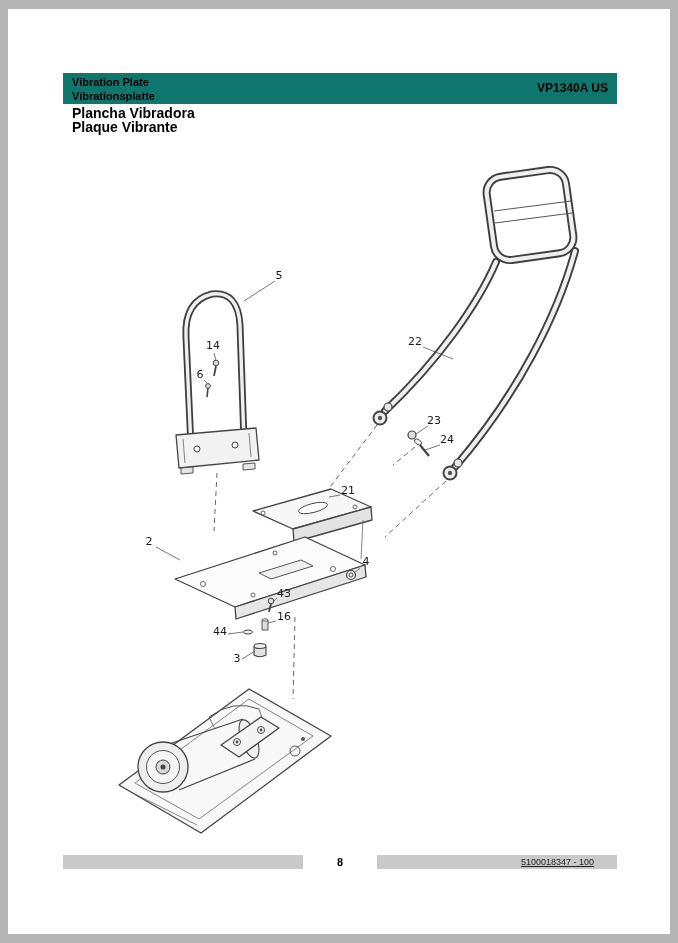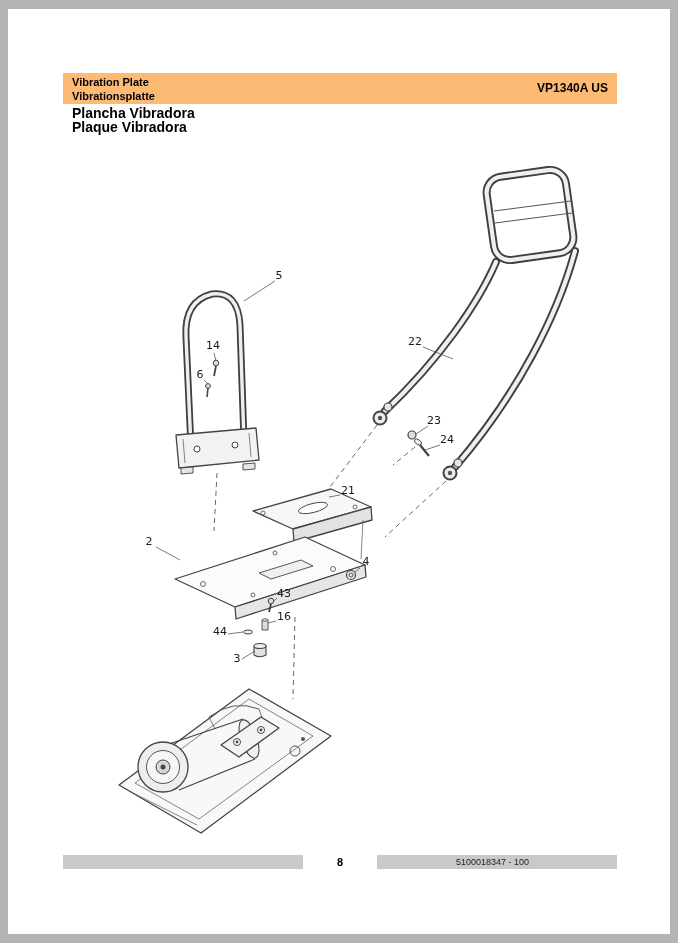--- a/index.html
+++ b/index.html
@@ -7,21 +7,21 @@
     width:678px;height:943px;position:relative;overflow:hidden;
     background:#b4b4b4;
     font-family:"Liberation Sans",sans-serif;
   }
   .page{
     position:absolute;left:8px;top:9px;width:662px;height:925px;
     background:#ffffff;
   }
   .header-band{
     position:absolute;left:55px;top:64px;width:554px;height:31px;
-    background:#fdba74;
+    background:#0f766e;
   }
   .title-lines{
     position:absolute;left:9px;top:2px;
     font-size:11px;font-weight:bold;line-height:14px;color:#000;
   }
   .model-no{
     position:absolute;right:9px;top:8px;
     font-size:12px;font-weight:bold;color:#000;
   }
   .title-lines-lower{
@@ -31,22 +31,22 @@
   .diagram-wrap{
     position:absolute;left:55px;top:130px;width:554px;height:712px;
   }
   .footer-bar{
     position:absolute;left:55px;top:846px;width:554px;height:14px;
     display:flex;align-items:stretch;
   }
   .footer-seg-left{width:240px;background:#c9c9c9;}
   .footer-center{width:74px;background:#ffffff;text-align:center;
     font-size:11px;font-weight:bold;line-height:14px;color:#000;}
-  .footer-seg-right{flex:1;background:#c9c9c9;text-align:center;
-    font-size:9px;line-height:14px;color:#222;padding-right:9px;}
+  .footer-seg-right{flex:1;background:#c9c9c9;text-align:right;
+    font-size:9px;line-height:14px;color:#222;padding-right:23px;text-decoration:underline;}
   svg text.callout{
     font-family:"DejaVu Sans",sans-serif;font-size:11px;fill:#1a1a1a;
   }
   svg .leader{stroke:#555;stroke-width:0.8;}
   svg .dash{stroke:#555;stroke-width:0.9;stroke-dasharray:5 4;fill:none;}
   svg .tube-dark{stroke:#3f3f3f;stroke-width:8;fill:none;stroke-linecap:round;stroke-linejoin:round;}
   svg .tube-lite{stroke:#efefef;stroke-width:4.2;fill:none;stroke-linecap:round;stroke-linejoin:round;}
   svg .tube-dark-s{stroke:#3f3f3f;stroke-width:7;fill:none;stroke-linecap:round;stroke-linejoin:round;}
   svg .tube-lite-s{stroke:#efefef;stroke-width:3.4;fill:none;stroke-linecap:round;stroke-linejoin:round;}
   svg .face{stroke:#444;stroke-width:1.3;stroke-linejoin:round;}
@@ -60,21 +60,21 @@
   <div class="header-band">
     <div class="title-lines">
       <div>Vibration Plate</div>
       <div>Vibrationsplatte</div>
     </div>
     <div class="model-no">VP1340A US</div>
   </div>
 
   <div class="title-lines-lower">
     <div>Plancha Vibradora</div>
-    <div>Plaque Vibradora</div>
+    <div>Plaque Vibrante</div>
   </div>
 
   <div class="diagram-wrap">
     <svg width="554" height="712" viewBox="0 0 554 712">
 
       <g>
         <path class="dash" d="M154,334 L151,392"></path>
         <path class="dash" d="M232,478 L230,560"></path>
         <path class="dash" d="M314,286 L264,352"></path>
         <path class="dash" d="M383,342 L322,398"></path>

